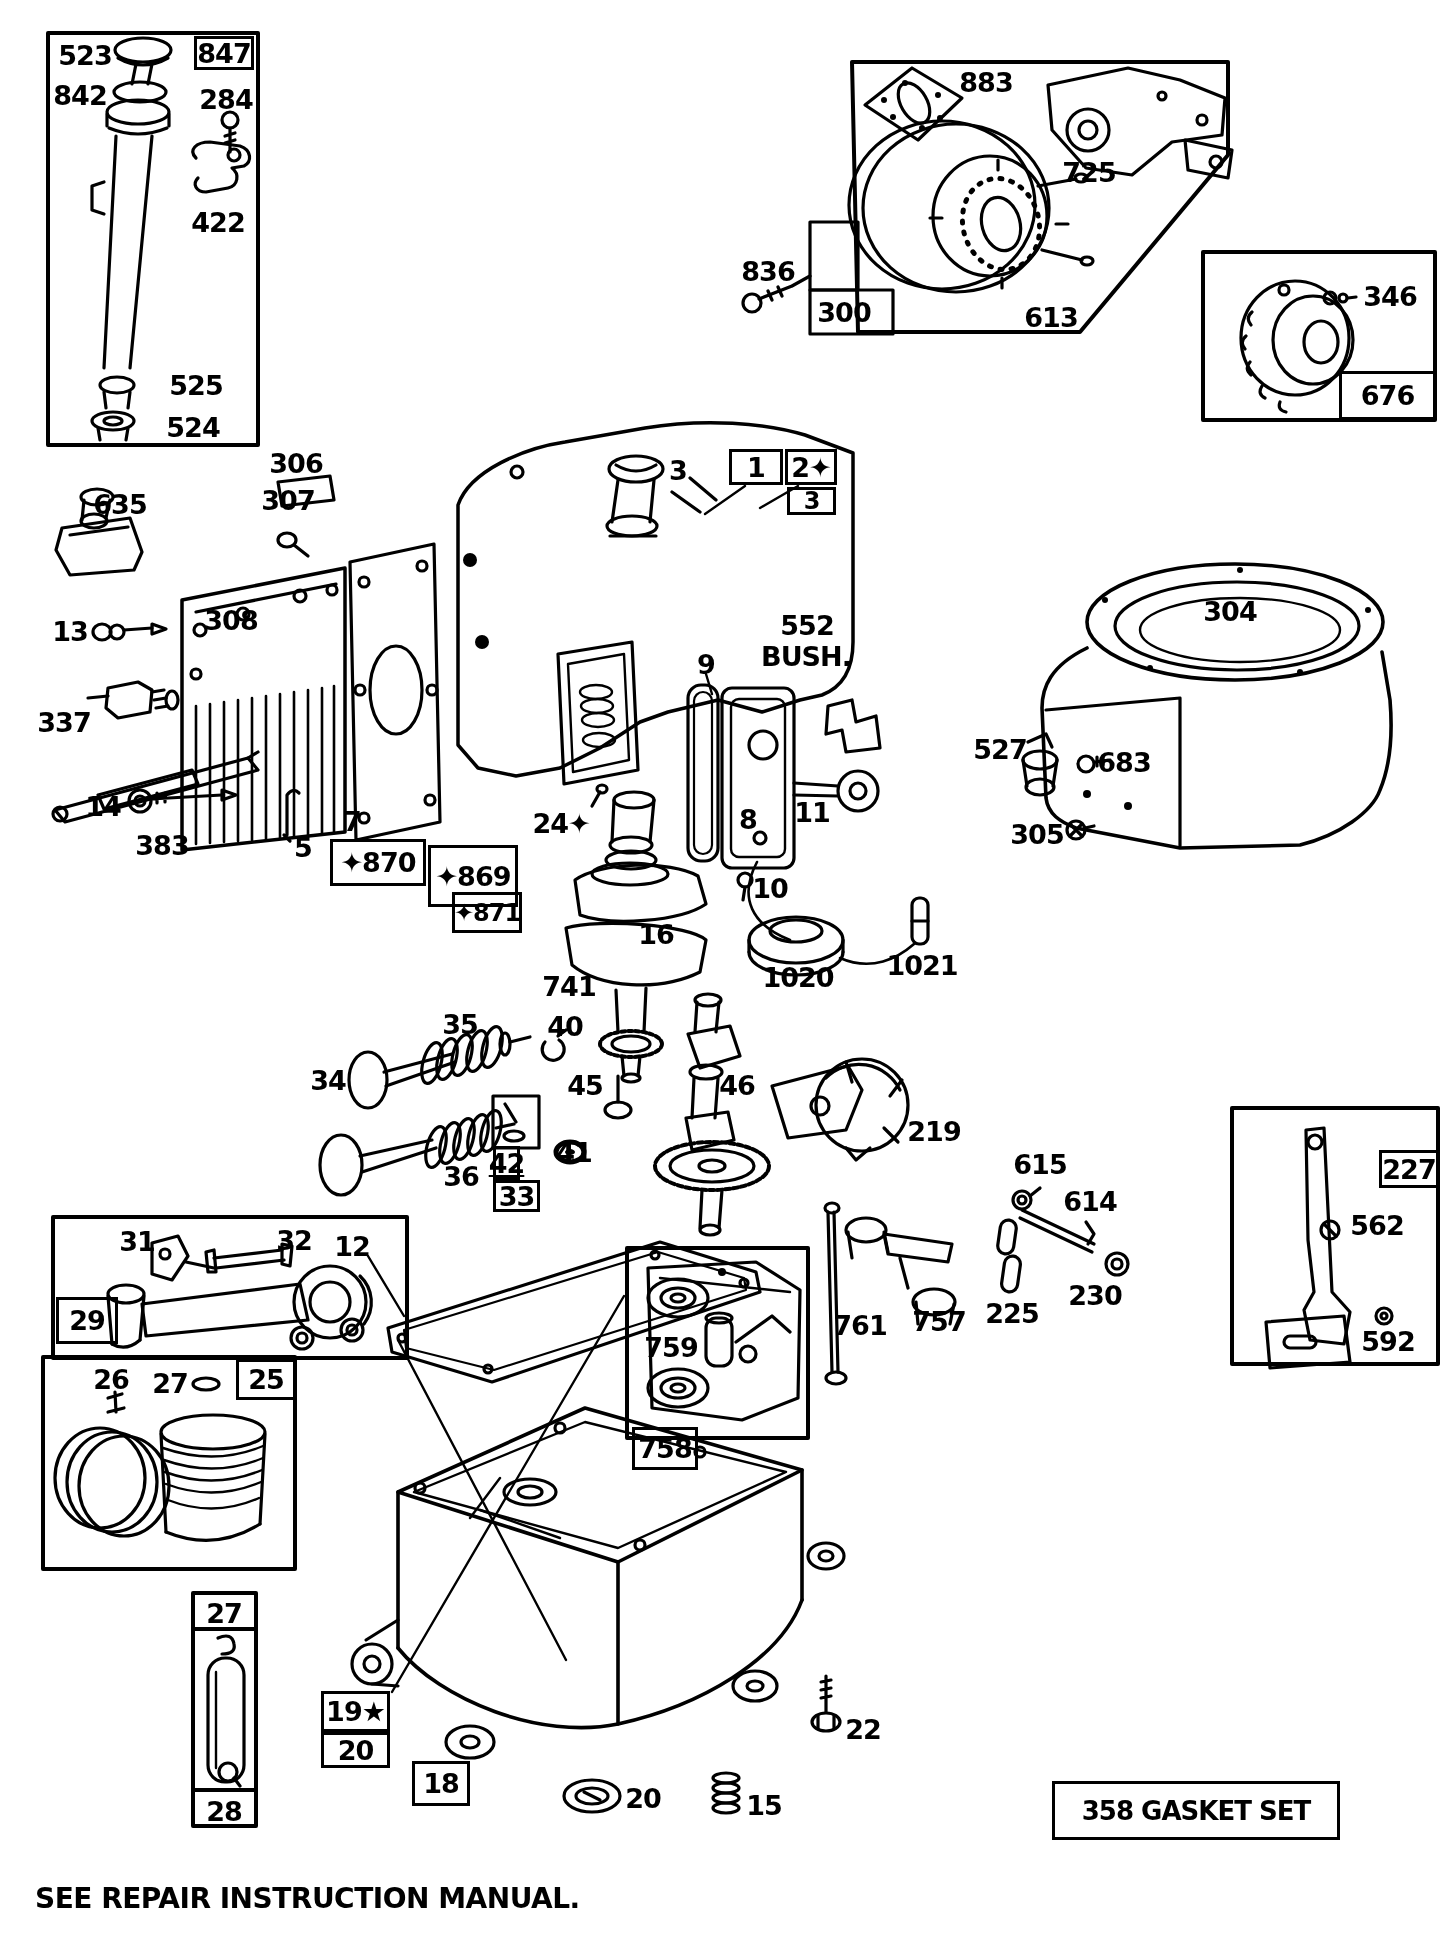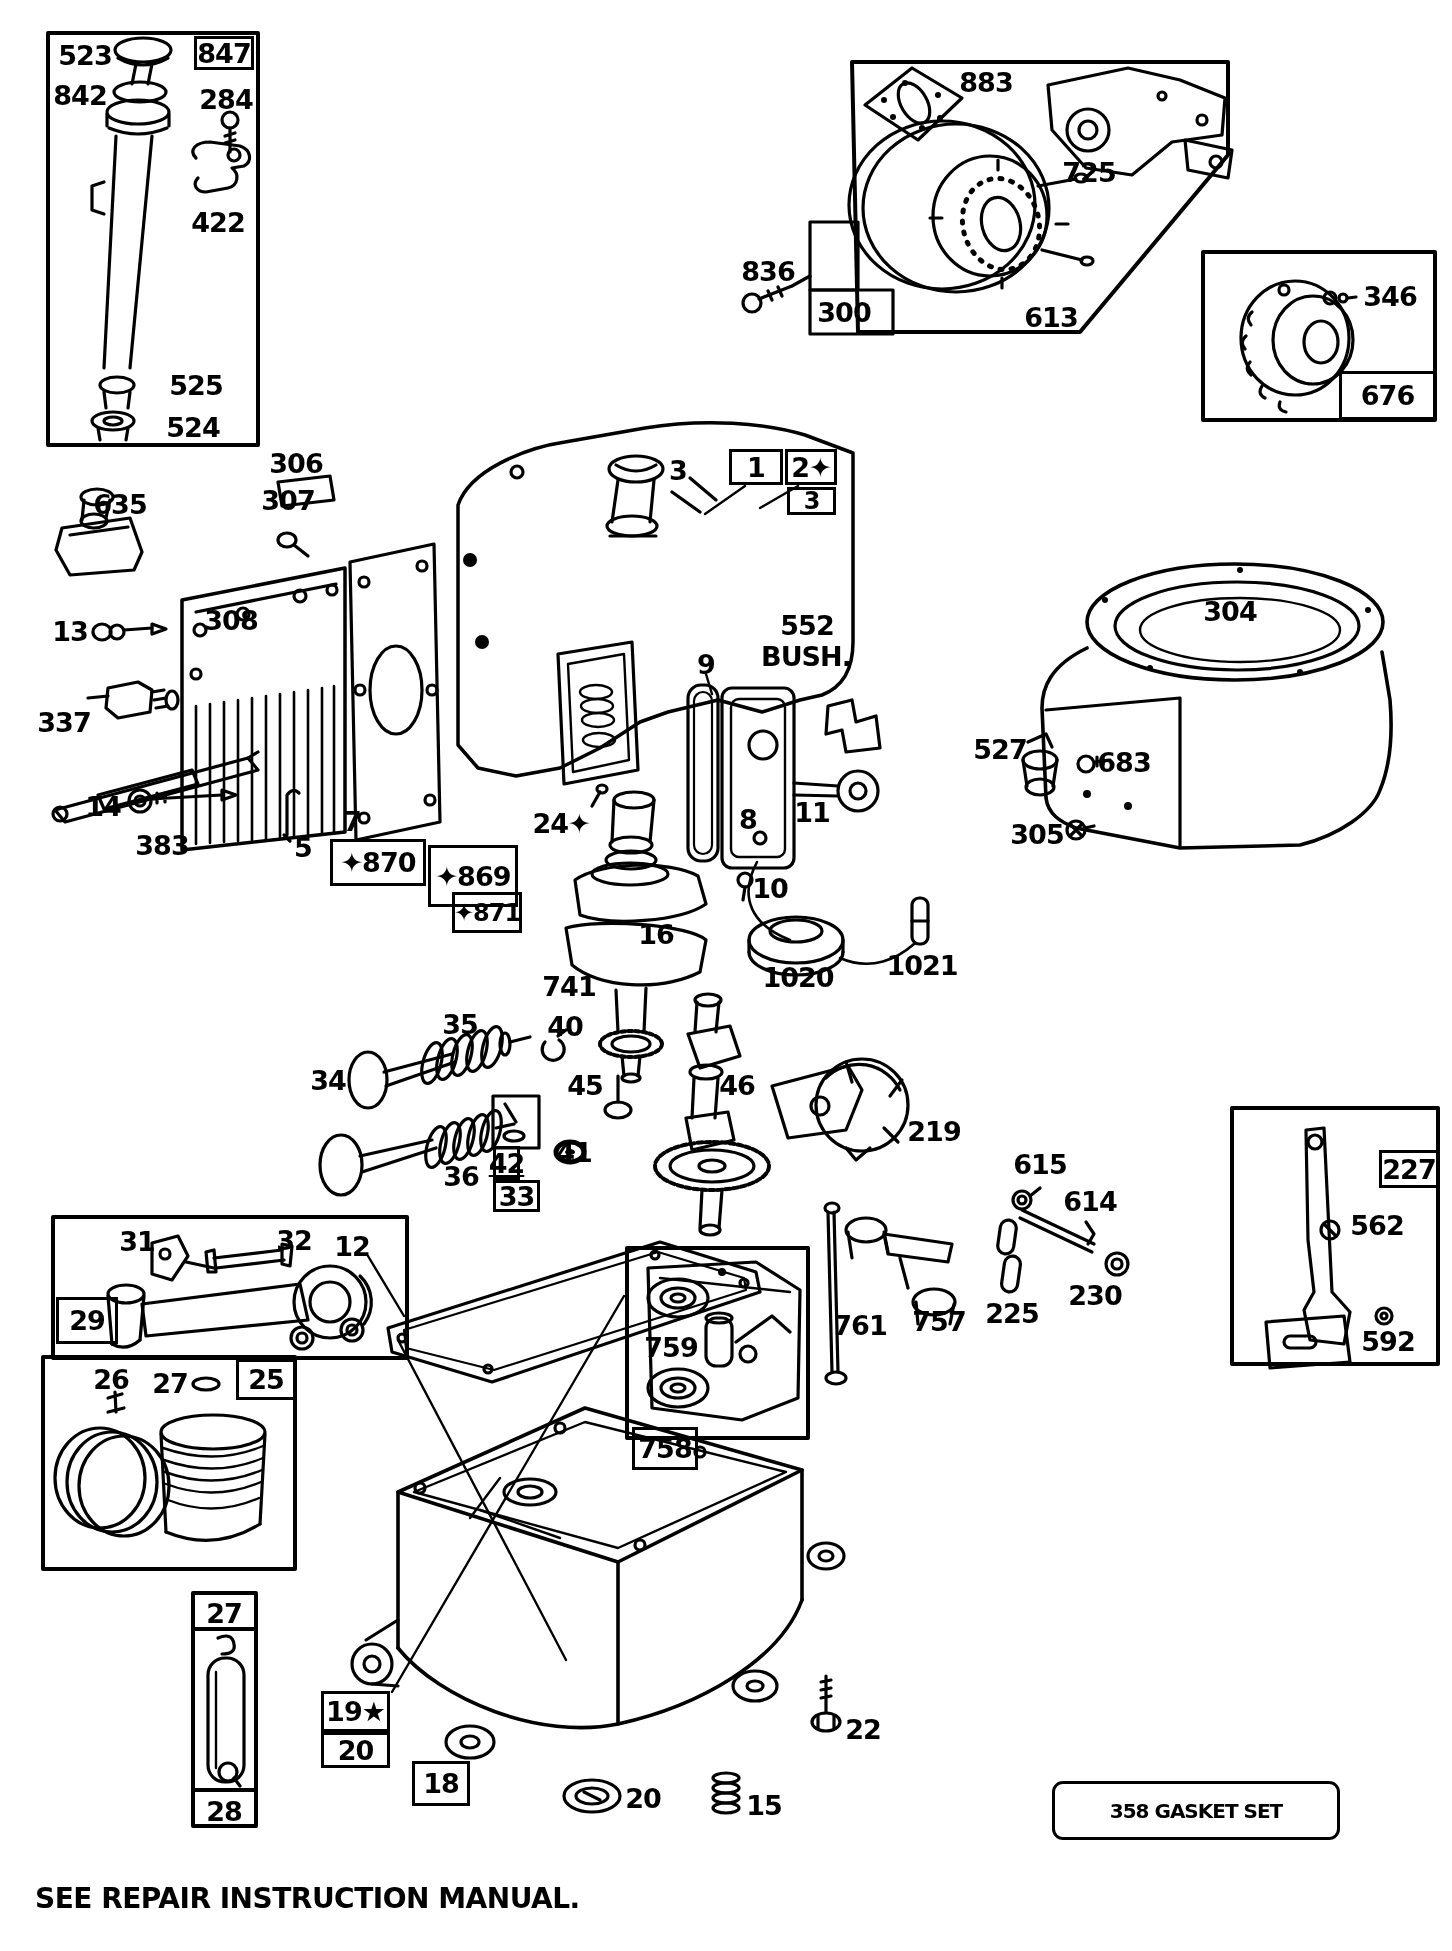--- a/index.html
+++ b/index.html
@@ -484,18 +484,18 @@
       <div class="plabel boxed" style="left: 493px; top: 1146px; width: 27px; height: 34px; text-decoration: underline;">42</div>
       <div class="plabel boxed" style="left: 493px; top: 1180px; width: 47px; height: 32px;">33</div>
       <div class="plabel boxed" style="left: 56px; top: 1297px; width: 62px; height: 47px;">29</div>
       <div class="plabel boxed" style="left: 236px; top: 1359px; width: 60px; height: 41px;">25</div>
       <div class="plabel boxed" style="left: 1379px; top: 1110px; width: 60px; height: 38px; margin-top: 40px;">227</div>
       <div class="plabel boxed" style="left: 1339px; top: 371px; width: 97px; height: 49px;">676</div>
       <div class="plabel boxed" style="left: 632px; top: 1427px; width: 66px; height: 43px;">758</div>
       <div class="plabel boxed" style="left: 321px; top: 1691px; width: 69px; height: 41px;">19★</div>
       <div class="plabel boxed" style="left: 321px; top: 1732px; width: 69px; height: 36px;">20</div>
       <div class="plabel boxed" style="left: 412px; top: 1761px; width: 58px; height: 45px;">18</div>
-      <div class="plabel boxed" style="left: 1052px; top: 1781px; width: 288px; height: 59px; font-size: 20px; border-radius: 11px;">358 GASKET SET</div>
+      <div class="plabel boxed" style="left: 1052px; top: 1781px; width: 288px; height: 59px; font-size: 26px;">358 GASKET SET</div>
     </div>
 
 <div class="footnote-line" style="top:1882px">SEE REPAIR INSTRUCTION MANUAL.</div>
 
 </div>
 
 </body></html>

